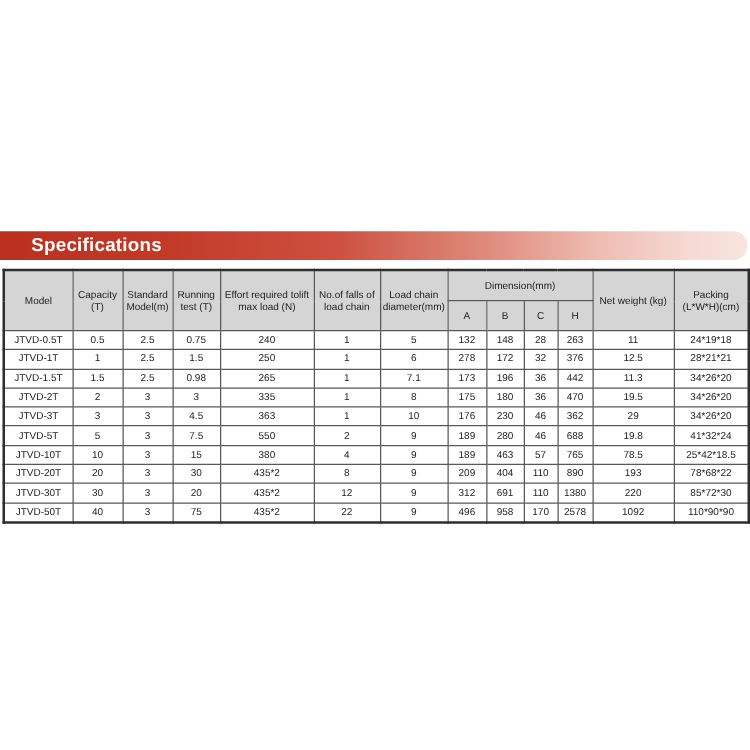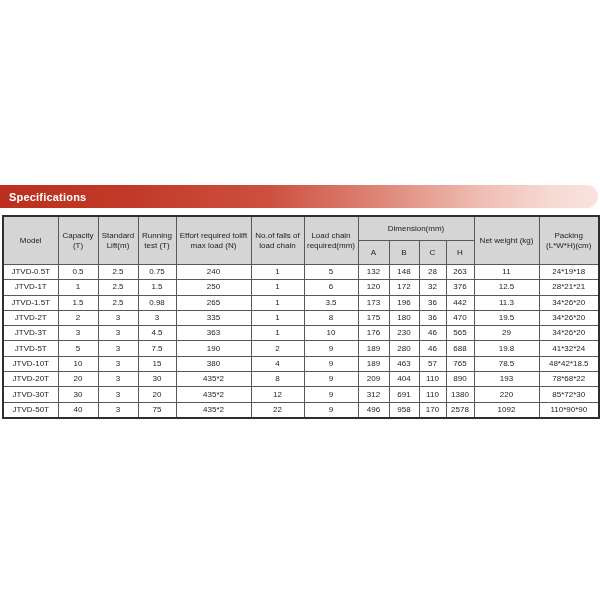--- a/index.html
+++ b/index.html
@@ -10,21 +10,21 @@
   .page{position:absolute;inset:0;background:#ffffff;}
 
   
   .banner{
     position:absolute;left:0;top:185px;width:598px;height:23px;
     border-radius:0 12px 12px 0;
     background:linear-gradient(90deg,#bb2f1e 0%,#c23a27 22%,#cd5040 45%,#df8b7c 65%,#efbcb2 80%,#f6d9d3 92%,#f8e4df 100%);
     display:flex;align-items:center;
   }
   .banner-title{
-    color:#ffffff;font-size:11px;font-weight:bold;padding-left:9px;letter-spacing:0.2px;
+    color:#ffffff;font-size:15px;font-weight:bold;padding-left:25px;letter-spacing:0.2px;
   }
 
   
   table.spec{
     position:absolute;left:2px;top:215px;width:596px;
     border-collapse:collapse;table-layout:fixed;
     border:2px solid #2e2e2e;
     font-size:8px;color:#1c1c1c;
   }
   table.spec th, table.spec td{
@@ -62,25 +62,25 @@
         <col style="width:30px">
       <col style="width:27px">
         <col style="width:28px">
         <col style="width:65px">
       <col style="width:60px">
     </colgroup>
     <thead>
       <tr>
         <th rowspan="2">Model</th>
         <th rowspan="2">Capacity (T)</th>
-        <th rowspan="2">Standard Lift(m)</th>
+        <th rowspan="2">Standard Model(m)</th>
         <th rowspan="2">Running test (T)</th>
         <th rowspan="2">Effort required tolift max load (N)</th>
         <th rowspan="2">No.of falls of load chain</th>
-        <th rowspan="2">Load chain required(mm)</th>
+        <th rowspan="2">Load chain diameter(mm)</th>
         <th colspan="4">Dimension(mm)</th>
         <th rowspan="2">Net weight (kg)</th>
         <th rowspan="2">Packing (L*W*H)(cm)</th>
       </tr>
       <tr>
         <th>A</th>
         <th>B</th>
         <th>C</th>
         <th>H</th>
       </tr>
@@ -102,35 +102,35 @@
           <td>24*19*18</td>
         </tr>
         <tr>
           <td>JTVD-1T</td>
           <td>1</td>
           <td>2.5</td>
           <td>1.5</td>
           <td>250</td>
           <td>1</td>
           <td>6</td>
-          <td>120</td>
+          <td>278</td>
           <td>172</td>
           <td>32</td>
           <td>376</td>
           <td>12.5</td>
           <td>28*21*21</td>
         </tr>
         <tr>
           <td>JTVD-1.5T</td>
           <td>1.5</td>
           <td>2.5</td>
           <td>0.98</td>
           <td>265</td>
           <td>1</td>
-          <td>3.5</td>
+          <td>7.1</td>
           <td>173</td>
           <td>196</td>
           <td>36</td>
           <td>442</td>
           <td>11.3</td>
           <td>34*26*20</td>
         </tr>
         <tr>
           <td>JTVD-2T</td>
           <td>2</td>
@@ -150,30 +150,30 @@
           <td>JTVD-3T</td>
           <td>3</td>
           <td>3</td>
           <td>4.5</td>
           <td>363</td>
           <td>1</td>
           <td>10</td>
           <td>176</td>
           <td>230</td>
           <td>46</td>
-          <td>565</td>
+          <td>362</td>
           <td>29</td>
           <td>34*26*20</td>
         </tr>
         <tr>
           <td>JTVD-5T</td>
           <td>5</td>
           <td>3</td>
           <td>7.5</td>
-          <td>190</td>
+          <td>550</td>
           <td>2</td>
           <td>9</td>
           <td>189</td>
           <td>280</td>
           <td>46</td>
           <td>688</td>
           <td>19.8</td>
           <td>41*32*24</td>
         </tr>
         <tr>
@@ -182,21 +182,21 @@
           <td>3</td>
           <td>15</td>
           <td>380</td>
           <td>4</td>
           <td>9</td>
           <td>189</td>
           <td>463</td>
           <td>57</td>
           <td>765</td>
           <td>78.5</td>
-          <td>48*42*18.5</td>
+          <td>25*42*18.5</td>
         </tr>
         <tr>
           <td>JTVD-20T</td>
           <td>20</td>
           <td>3</td>
           <td>30</td>
           <td>435*2</td>
           <td>8</td>
           <td>9</td>
           <td>209</td>

